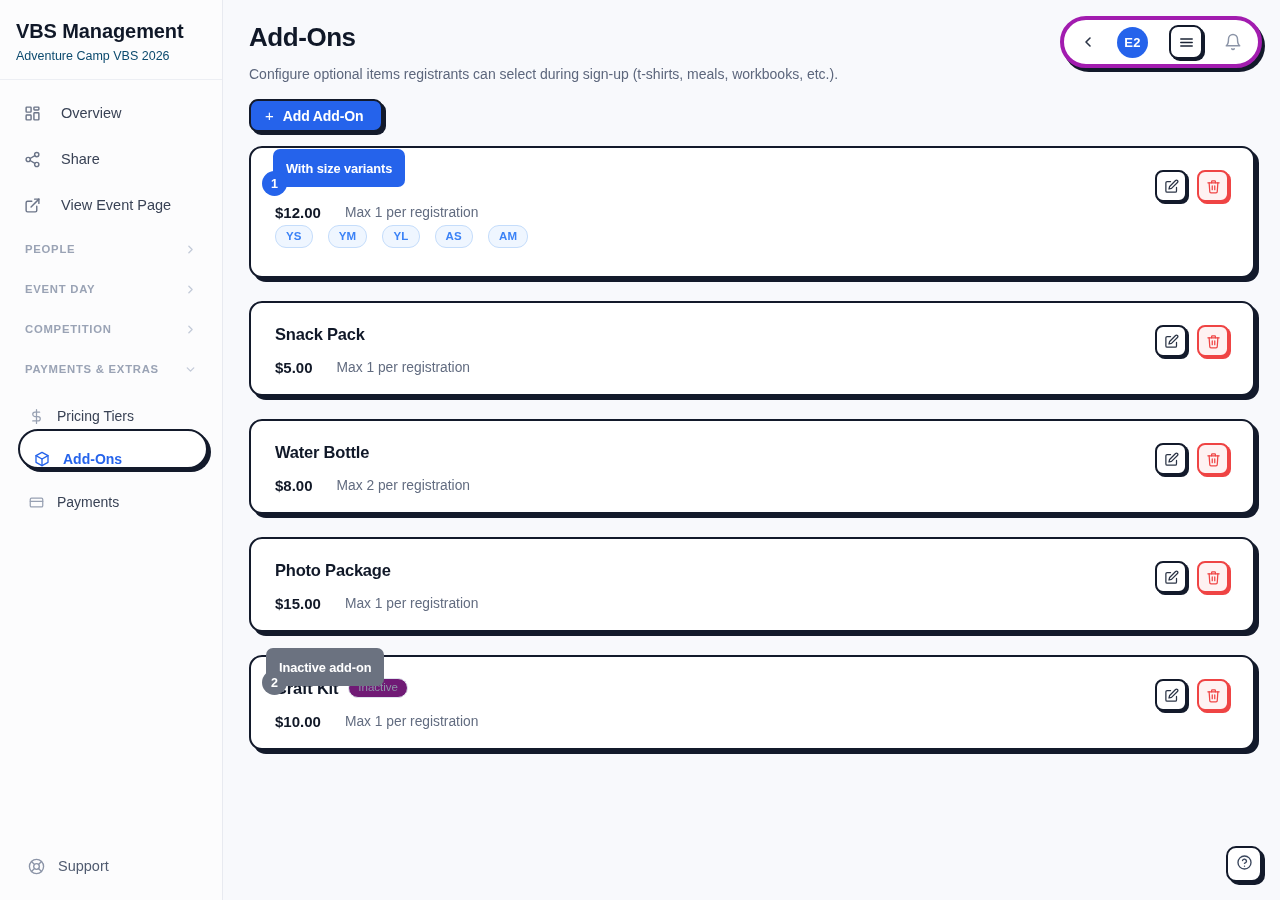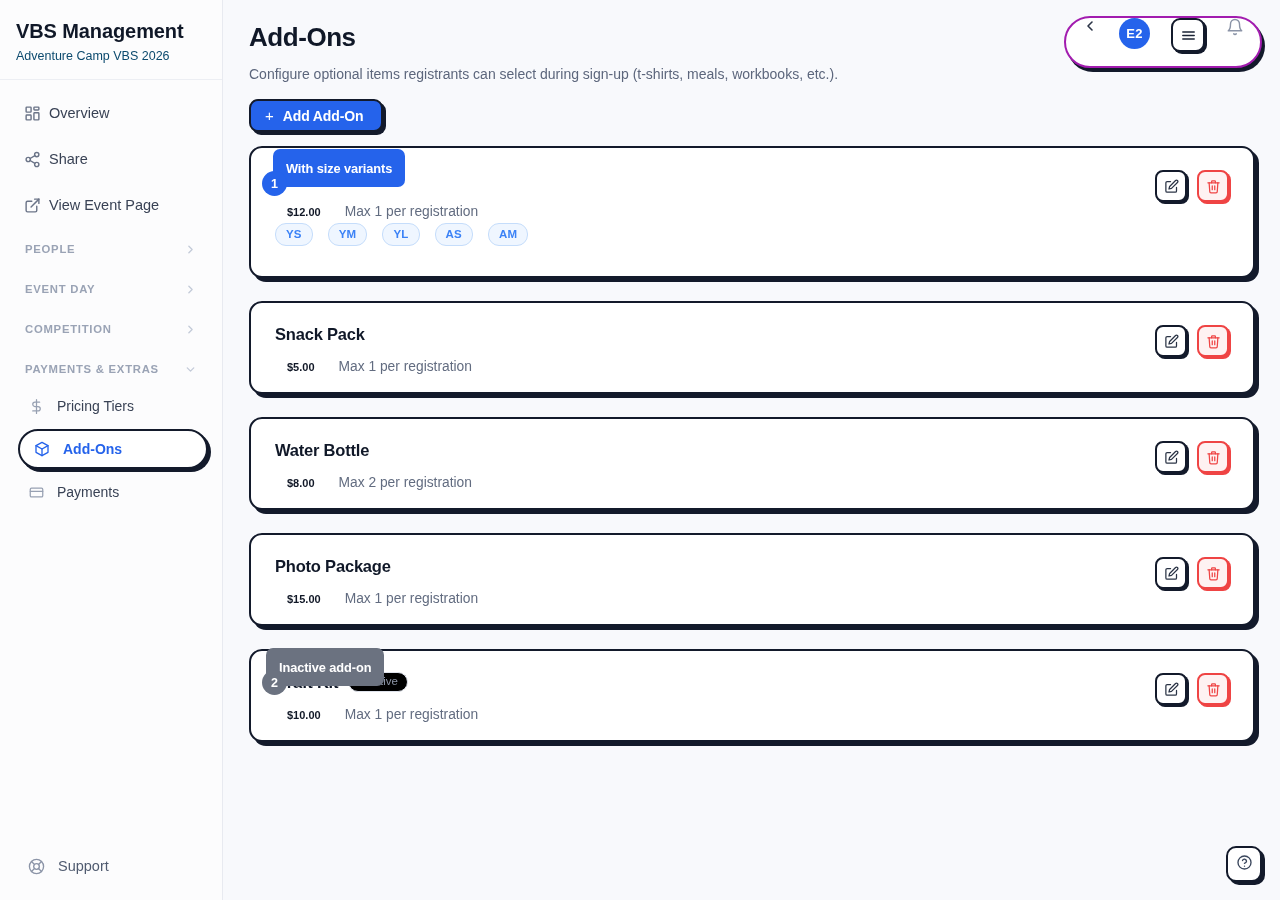--- a/index.html
+++ b/index.html
@@ -57,21 +57,21 @@
 
   .nav {
     padding-top: 14px;
     flex: 1;
     overflow: hidden;
   }
 
   .nav-item {
     display: flex;
     align-items: center;
-    gap: 8px;
+    gap: 20px;
     height: 38px;
     margin: 0 12px 8px 12px;
     padding: 0 12px;
     border-radius: 9px;
     font-size: 14.5px;
     color: #394255;
     cursor: pointer;
   }
   .nav-item .ico {
     width: 17px; height: 17px;
@@ -94,21 +94,21 @@
   .nav-section-label {
     font-size: 11.3px;
     font-weight: bold;
     letter-spacing: 0.75px;
     color: #9aa3b5;
   }
   .nav-section .chev { color: #c3cad8; display: flex; }
 
   .sub-item {
     display: flex;
-    align-items: center;
+    align-items: flex-end;
     gap: 13px;
     height: 36px;
     margin: 0 12px 5px 12px;
     padding: 0 12px 0 16px;
     border-radius: 9px;
     font-size: 14px;
     color: #394255;
     cursor: pointer;
   }
   .sub-item .ico {
@@ -186,26 +186,26 @@
     cursor: pointer;
     letter-spacing: -0.1px;
   }
   .btn-add .plus { font-size: 15px; font-weight: normal; line-height: 1; }
 
   
   .topbar {
     position: absolute;
     top: 16px; right: 18px;
     display: flex;
-    align-items: flex-start;
+    align-items: center;
     gap: 21px;
     height: 52px;
     padding: 0 16px;
     background: #ffffff;
-    border: 2px solid #a21caf;
+    border: 4px solid #a21caf;
     border-radius: 26px;
     box-shadow: 3px 4px 0 #131a2b;
   }
   .tb-btn {
     display: flex; align-items: center; justify-content: center;
     cursor: pointer;
     color: #2b3446;
   }
   .avatar {
     width: 31px; height: 31px;
@@ -263,38 +263,37 @@
   }
   .card-title {
     font-size: 16.5px;
     font-weight: bold;
     color: #101828;
     letter-spacing: -0.2px;
   }
   .badge-inactive {
     font-size: 11.5px;
     color: #8d96a8;
-    background: #000000;
+    background: #701a75;
     border: 1px solid #dfe3ec;
     border-radius: 11px;
     padding: 3px 9px 3px 9px;
     line-height: 1;
   }
 
   .card-meta {
     display: flex;
     align-items: center;
     gap: 24px;
     margin-top: 14px;
   }
   .price {
-    font-size: 11px;
+    font-size: 15px;
     font-weight: bold;
     color: #111827;
-    margin-left: 12px;
   }
   .maxper {
     font-size: 13.8px;
     color: #626c80;
   }
 
   .variants {
     display: flex;
     gap: 15px;
     margin-top: 4px;

